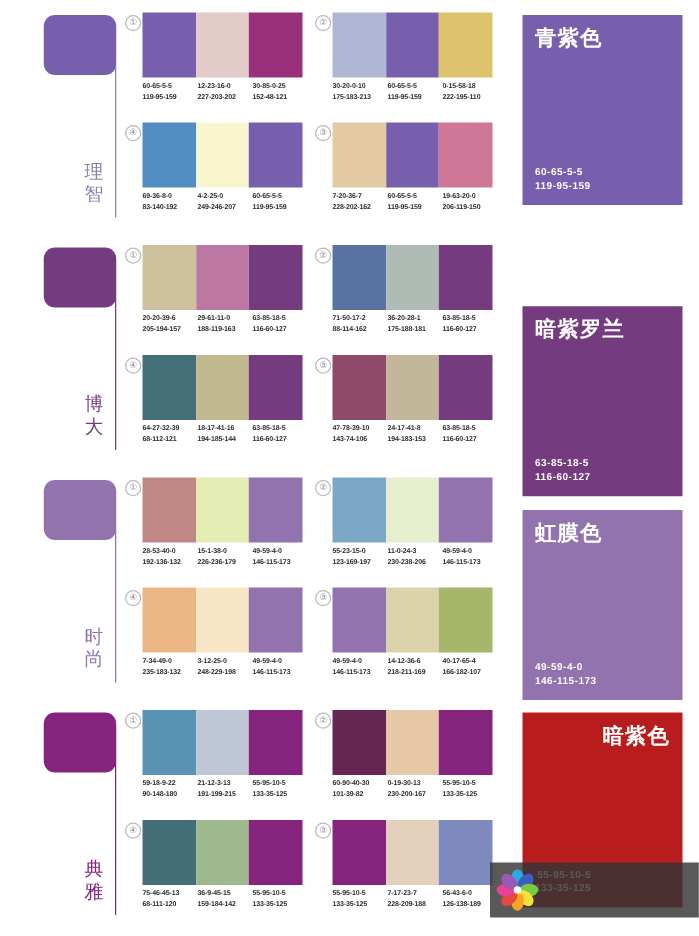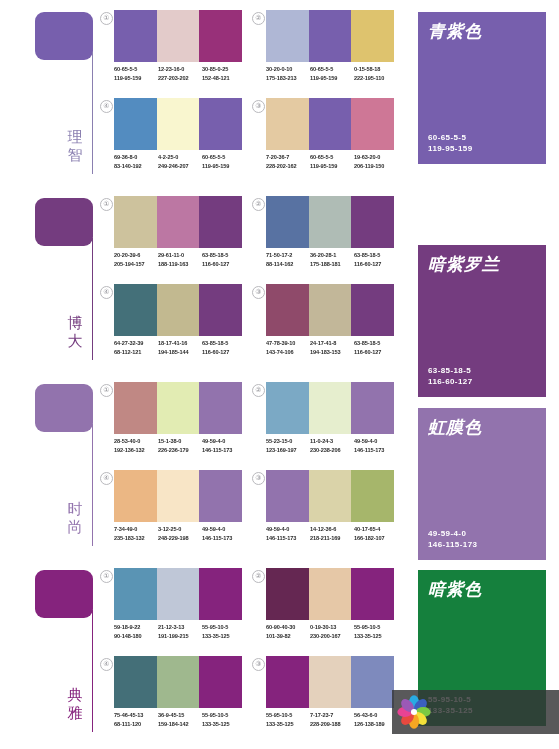--- a/index.html
+++ b/index.html
@@ -140,21 +140,20 @@
     padding: 9px 10px;
     color: #ffffff;
   }
   .section:nth-child(4) .hero { height: 156px; }
   .hero-title {
     font-size: 17px;
     line-height: 20px;
     font-weight: bold;
     letter-spacing: 1px;
     font-family: "DejaVu Sans", sans-serif;
-    font-style: italic;
   }
   .hero-codes {
     position: absolute;
     left: 10px;
     bottom: 10px;
     font-size: 8px;
     line-height: 11px;
     font-weight: bold;
     letter-spacing: 0.4px;
     font-family: "Liberation Sans", sans-serif;
@@ -608,21 +607,21 @@
               <span class="cmyk">7-17-23-7</span>
               <span class="rgb">228-209-188</span>
             </div>
             <div class="code-cell">
               <span class="cmyk">56-43-6-0</span>
               <span class="rgb">126-138-189</span>
             </div>
           </div>
         </div>
       </div>
-      <div class="hero" style="background: #15803d;">
+      <div class="hero" style="background: #b91c1c; text-align: right;">
         <div class="hero-title">暗紫色</div>
         <div class="hero-codes">
           <span>55-95-10-5</span>
           <span>133-35-125</span>
         </div>
       </div>
     </div>
   </div>
 
 <div class="watermark">

